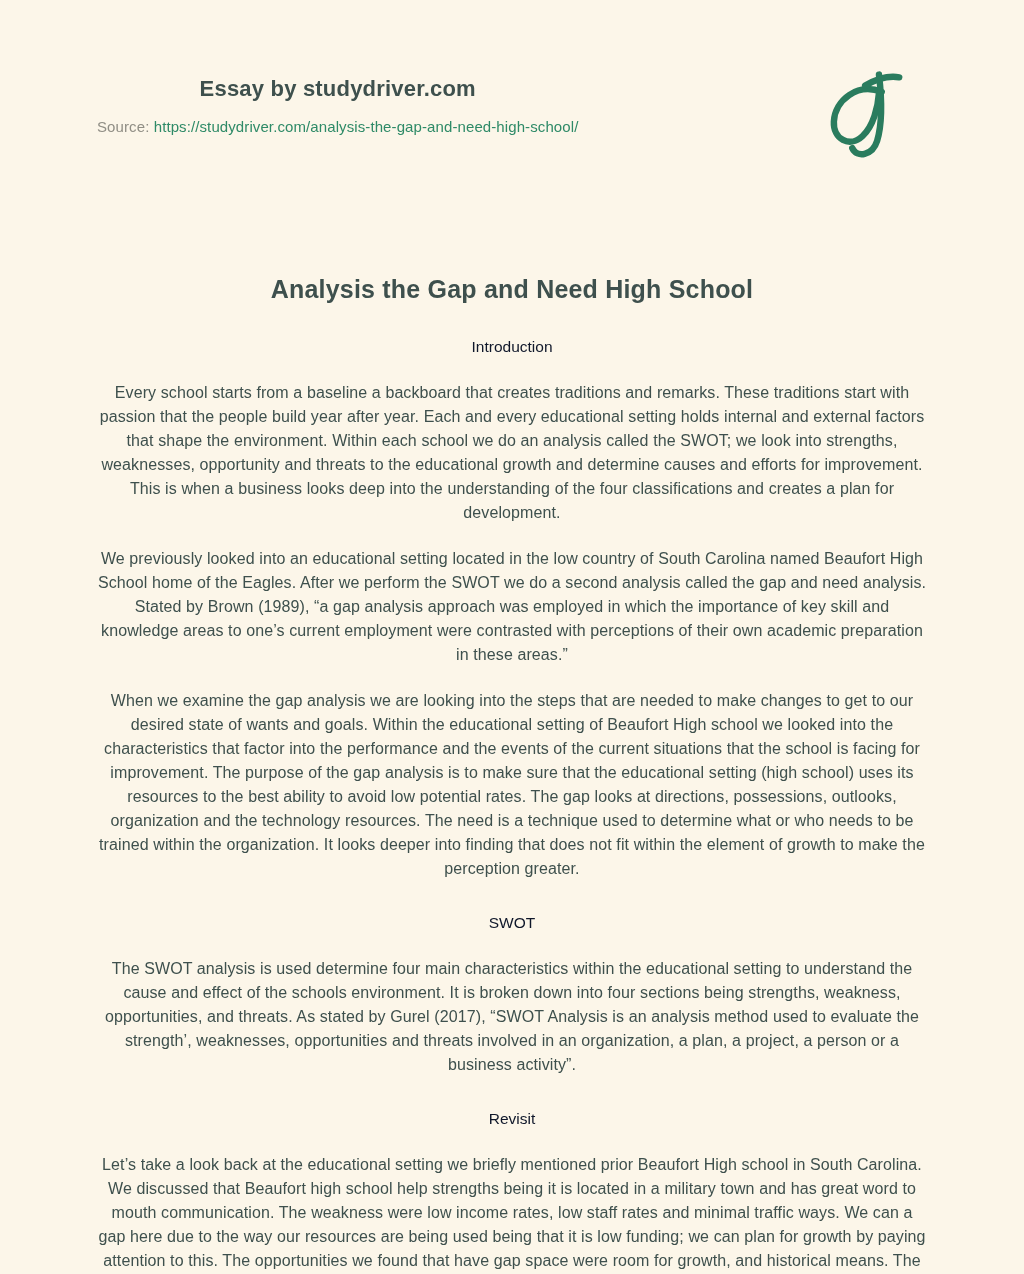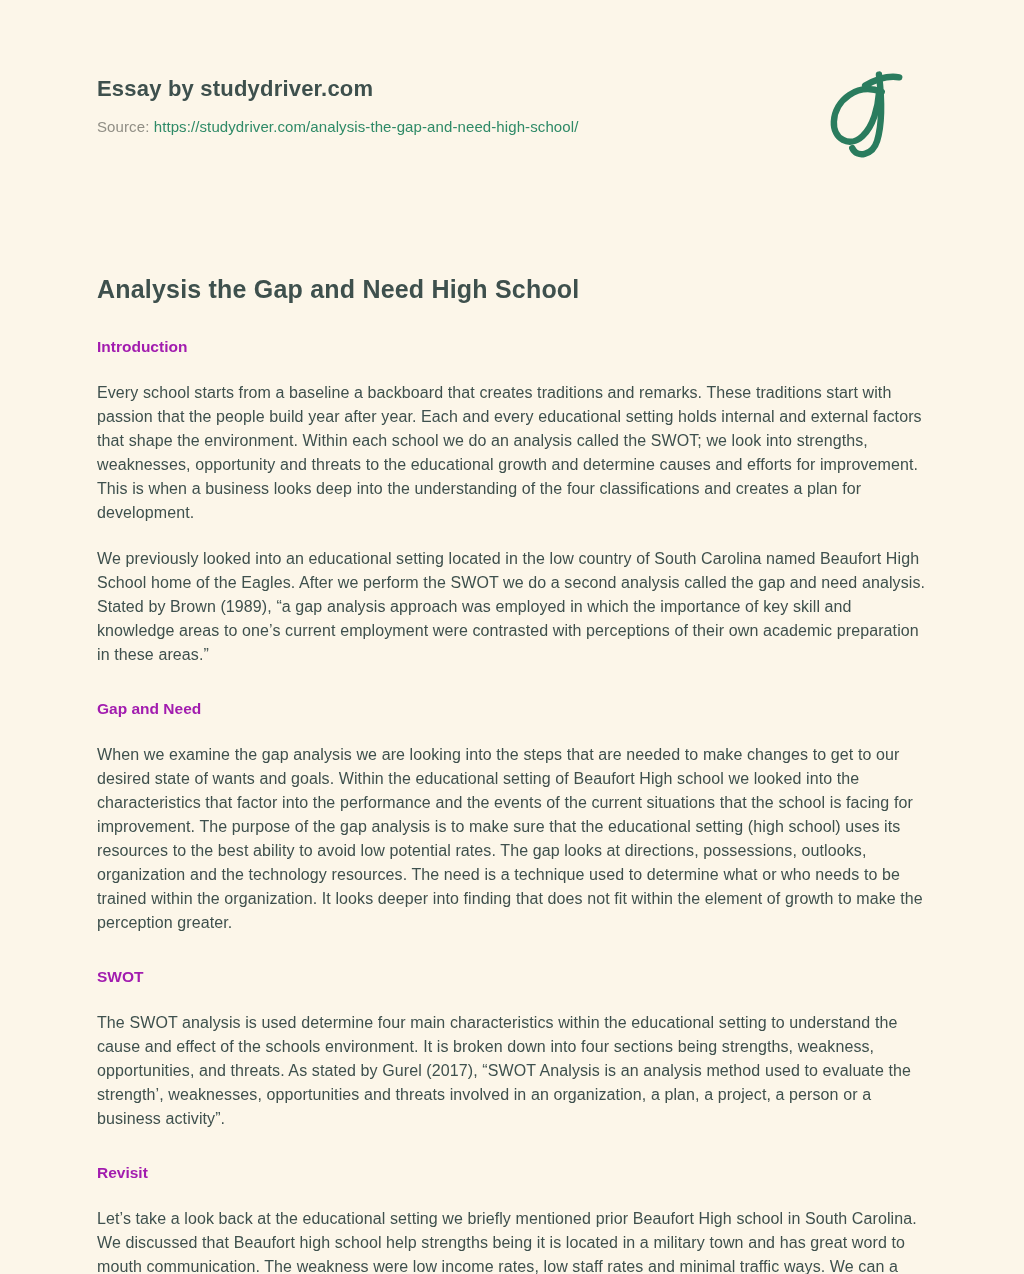--- a/index.html
+++ b/index.html
@@ -13,20 +13,21 @@
   body {
     background: #fcf6e9;
     font-family: "Liberation Sans", "DejaVu Sans", sans-serif;
     color: #3e504d;
   }
   .page {
     width: 1024px;
     height: 1274px;
     padding: 76px 97px 0 97px;
     overflow: hidden;
+    text-align: center;
   }
   .page-header {
     display: flex;
     justify-content: space-between;
     align-items: flex-start;
   }
   .brand-title {
     margin: 0;
     font-size: 22px;
     font-weight: 700;
@@ -58,23 +59,23 @@
     margin: 112px 0 0 0;
     font-size: 25px;
     line-height: 1.25;
     font-weight: 700;
     color: #3e504d;
     letter-spacing: 0.2px;
   }
   .section-heading {
     margin: 30px 0 0 0;
     font-size: 15.5px;
-    font-weight: 700;
+    font-weight: 400;
     line-height: 24px;
-    color: #a21caf;
+    color: #0f172a;
   }
   .paragraph {
     margin: 22px 0 0 0;
     font-size: 16px;
     line-height: 24px;
     letter-spacing: 0.1px;
     color: #3e504d;
     max-width: 832px;
   }
 </style>
@@ -100,21 +101,20 @@
     </div>
   </header>
 
   <main>
     <h1 class="essay-title">Analysis the Gap and Need High School</h1>
 
     <h3 class="section-heading">Introduction</h3>
     <p class="paragraph">Every school starts from a baseline a backboard that creates traditions and remarks. These traditions start with passion that the people build year after year. Each and every educational setting holds internal and external factors that shape the environment. Within each school we do an analysis called the SWOT; we look into strengths, weaknesses, opportunity and threats to the educational growth and determine causes and efforts for improvement. This is when a business looks deep into the understanding of the four classifications and creates a plan for development.</p>
     <p class="paragraph">We previously looked into an educational setting located in the low country of South Carolina named Beaufort High School home of the Eagles. After we perform the SWOT we do a second analysis called the gap and need analysis. Stated by Brown (1989), “a gap analysis approach was employed in which the importance of key skill and knowledge areas to one’s current employment were contrasted with perceptions of their own academic preparation in these areas.”</p>
 
-    <h3 class="section-heading">Gap and Need</h3>
     <p class="paragraph">When we examine the gap analysis we are looking into the steps that are needed to make changes to get to our desired state of wants and goals. Within the educational setting of Beaufort High school we looked into the characteristics that factor into the performance and the events of the current situations that the school is facing for improvement. The purpose of the gap analysis is to make sure that the educational setting (high school) uses its resources to the best ability to avoid low potential rates. The gap looks at directions, possessions, outlooks, organization and the technology resources. The need is a technique used to determine what or who needs to be trained within the organization. It looks deeper into finding that does not fit within the element of growth to make the perception greater.</p>
 
     <h3 class="section-heading">SWOT</h3>
     <p class="paragraph">The SWOT analysis is used determine four main characteristics within the educational setting to understand the cause and effect of the schools environment. It is broken down into four sections being strengths, weakness, opportunities, and threats. As stated by Gurel (2017), “SWOT Analysis is an analysis method used to evaluate the strength’, weaknesses, opportunities and threats involved in an organization, a plan, a project, a person or a business activity”.</p>
 
     <h3 class="section-heading">Revisit</h3>
     <p class="paragraph">Let’s take a look back at the educational setting we briefly mentioned prior Beaufort High school in South Carolina. We discussed that Beaufort high school help strengths being it is located in a military town and has great word to mouth communication. The weakness were low income rates, low staff rates and minimal traffic ways. We can a gap here due to the way our resources are being used being that it is low funding; we can plan for growth by paying attention to this. The opportunities we found that have gap space were room for growth, and historical means. The analysi</p>
   </main>
 
 </div>

